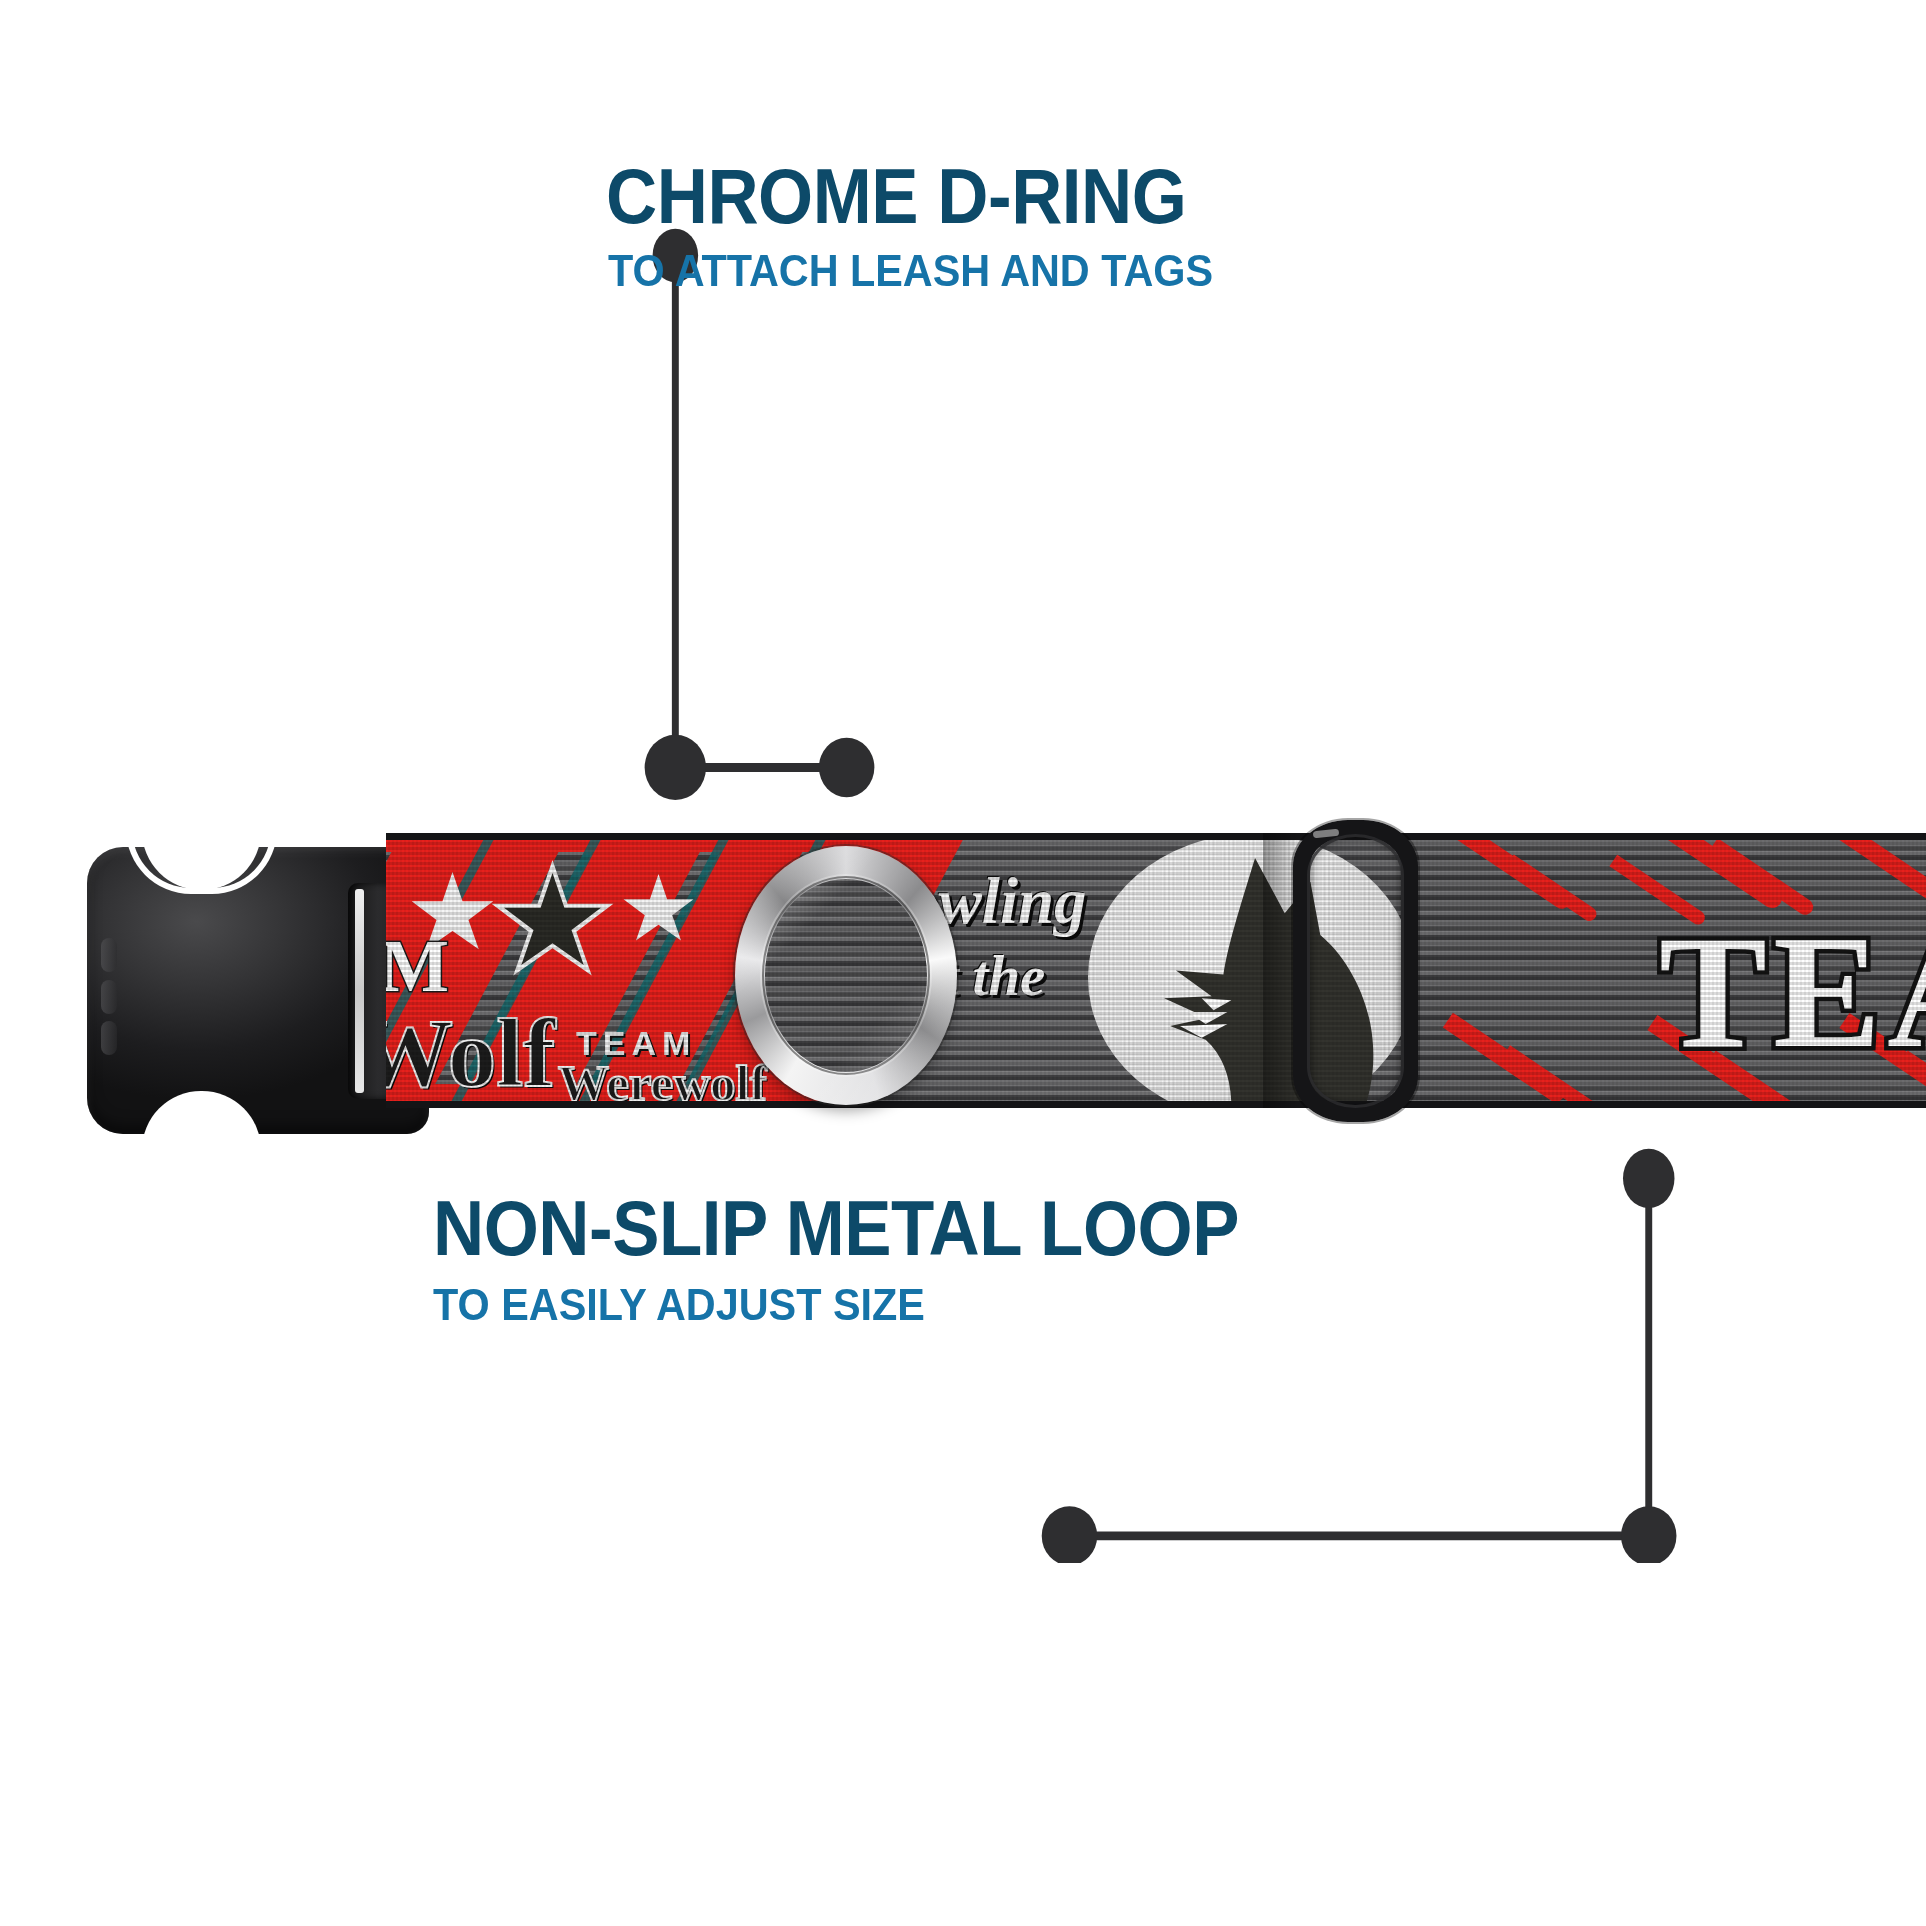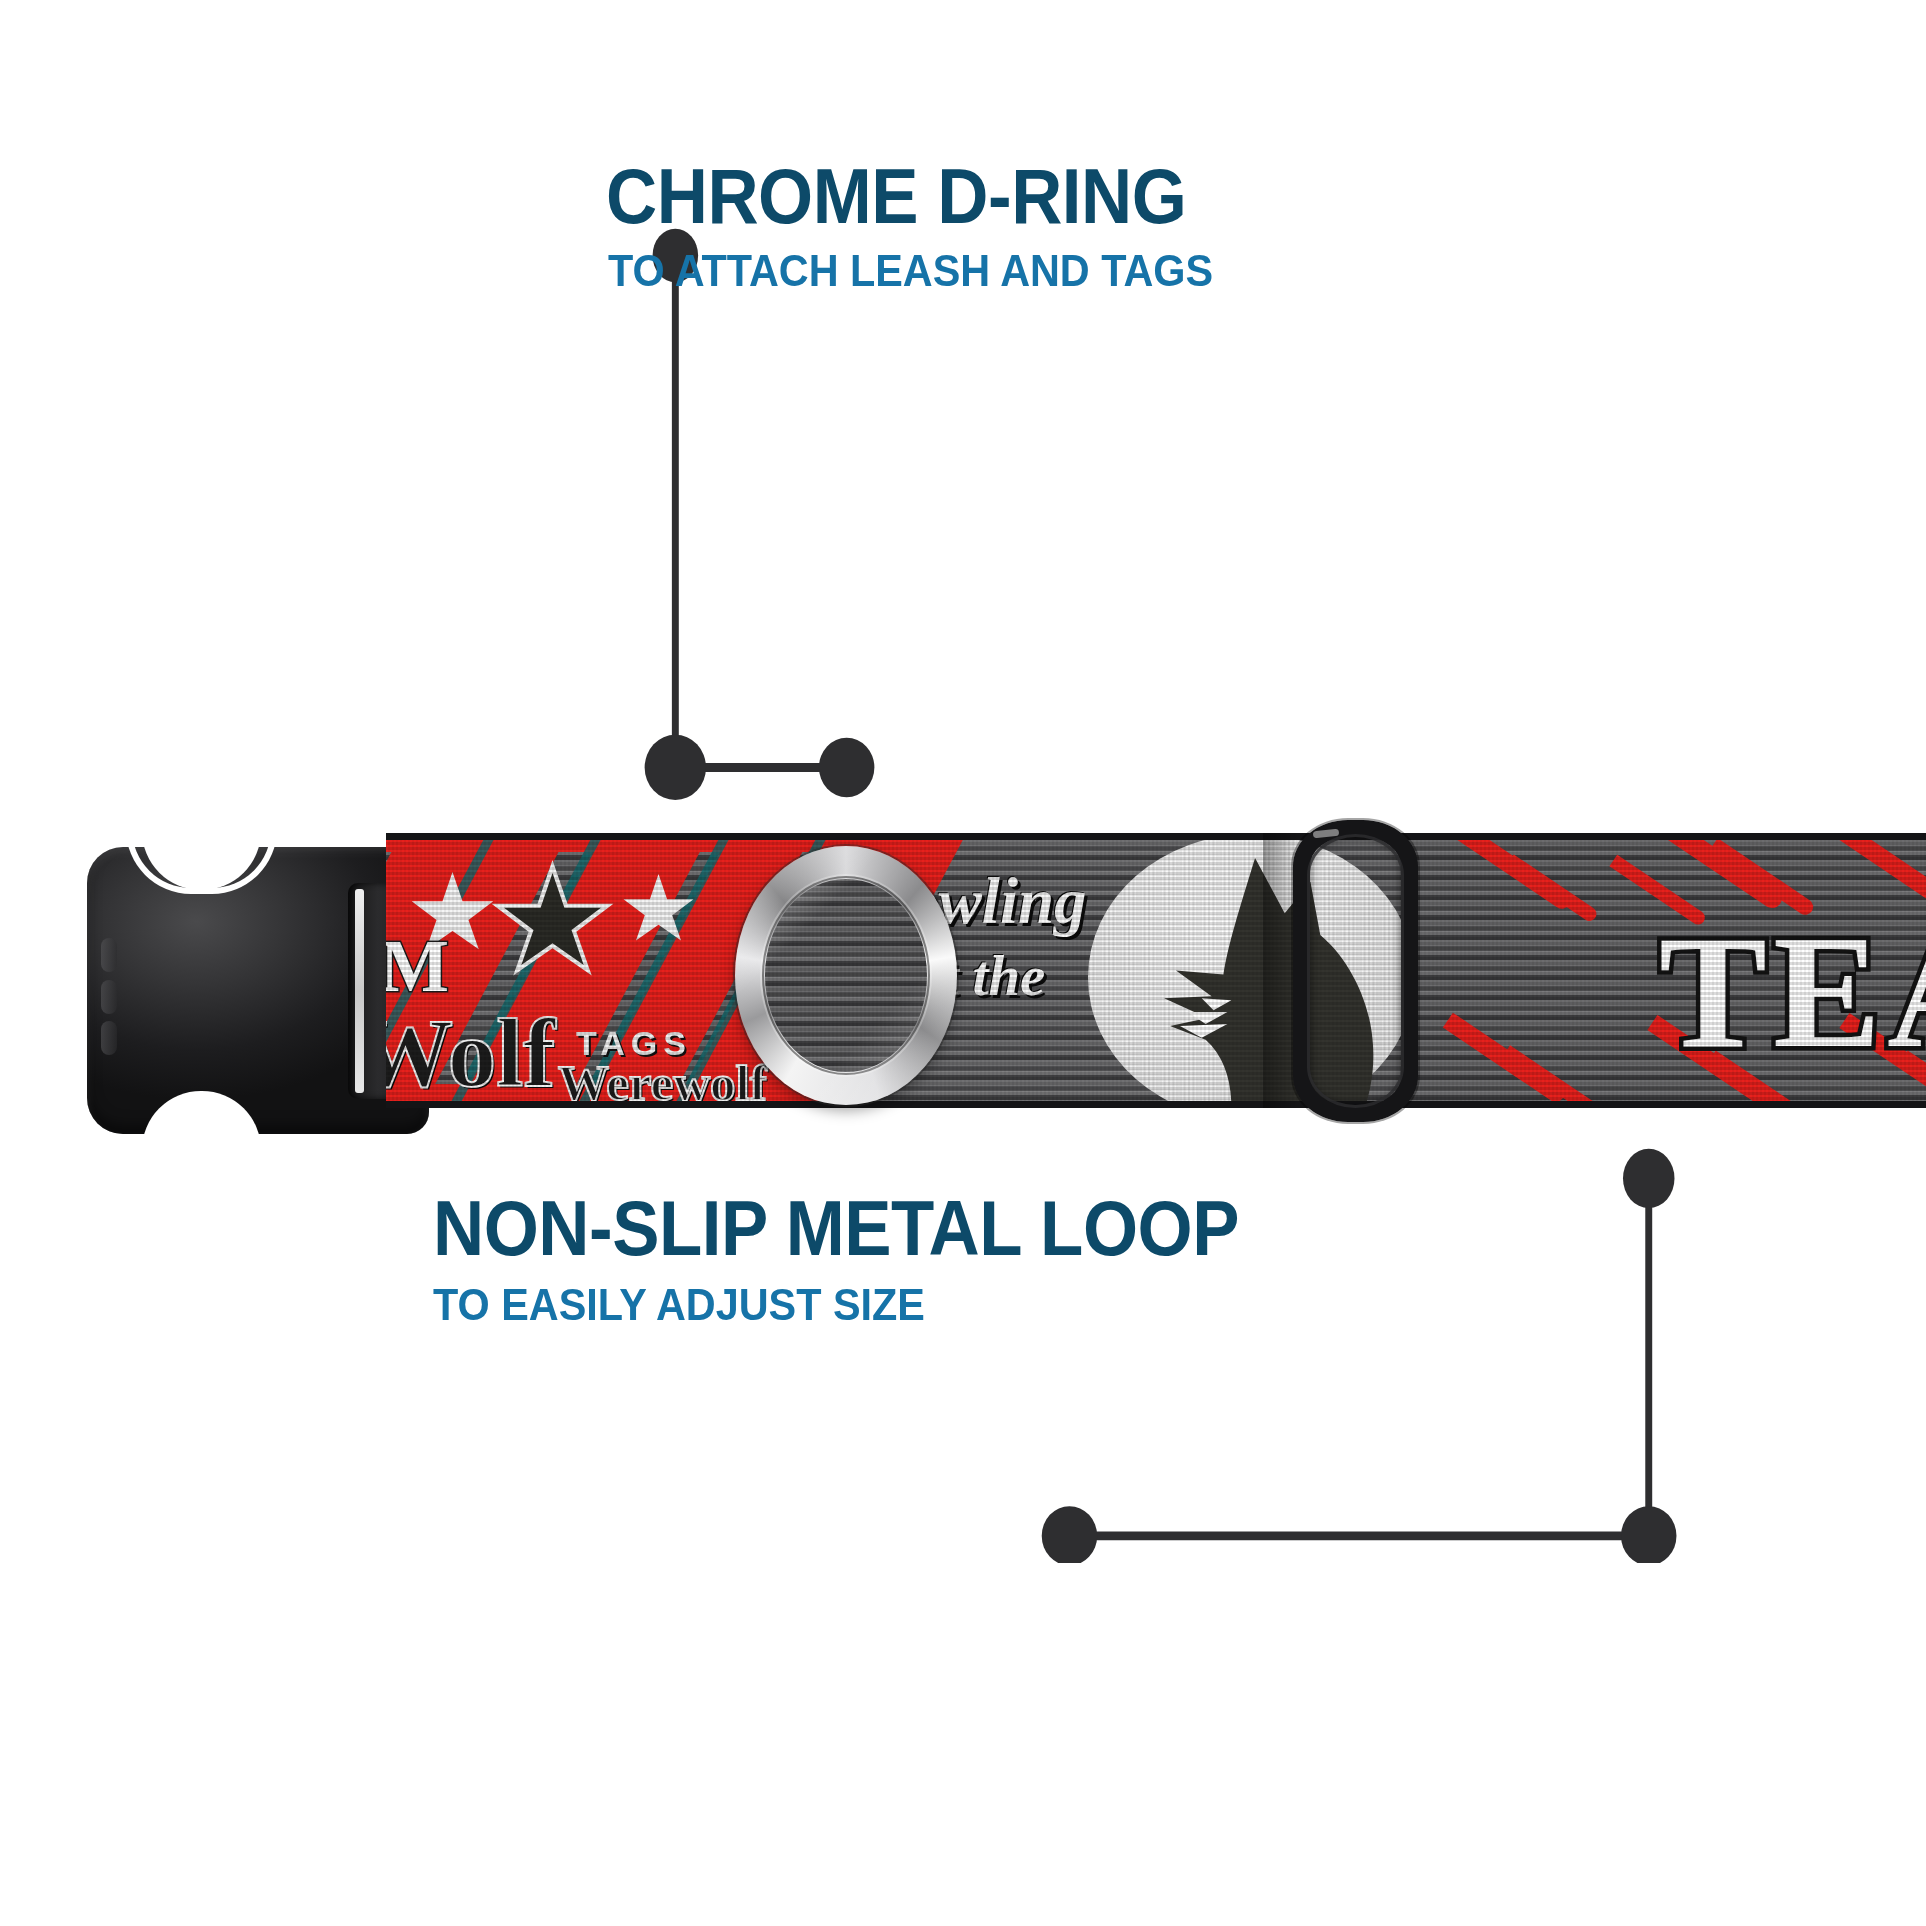--- a/index.html
+++ b/index.html
@@ -466,21 +466,21 @@
         <div class="star star-outline" style="left:236px; top:34px; width:73px; height:73px;"></div>
         <div class="star star-fill-white" style="left:242px; top:40px; width:61px; height:61px;"></div>
 
         <div class="star star-outline" style="left:400px; top:26px; width:91px; height:91px;"></div>
         <div class="star star-fill-white" style="left:408px; top:34px; width:75px; height:75px;"></div>
 
         <div class="tm-m" style="left:-6px; top:85px; font-size:73px;">M</div>
 
         <div class="wolf-word" style="left:-30px; top:158px; font-size:97px;">Wolf</div>
 
-        <div class="tm-label" style="left:190px; top:184px; font-size:34px;">TAGS</div>
+        <div class="tm-label" style="left:190px; top:184px; font-size:34px;">TEAM</div>
         <div class="wolf-word" style="left:172px; top:214px; font-size:51px;">Werewolf</div>
       </div>
 
       <div class="seg" id="segB">
 
         <div class="claw-red" style="left:-89px; top:-59px; width:119px; height:396px; transform:rotate(28deg);"></div>
 
         <div class="moon">
           <div class="moon-weave"></div>
           <svg class="wolf-silhouette" viewBox="0 0 250 258">

